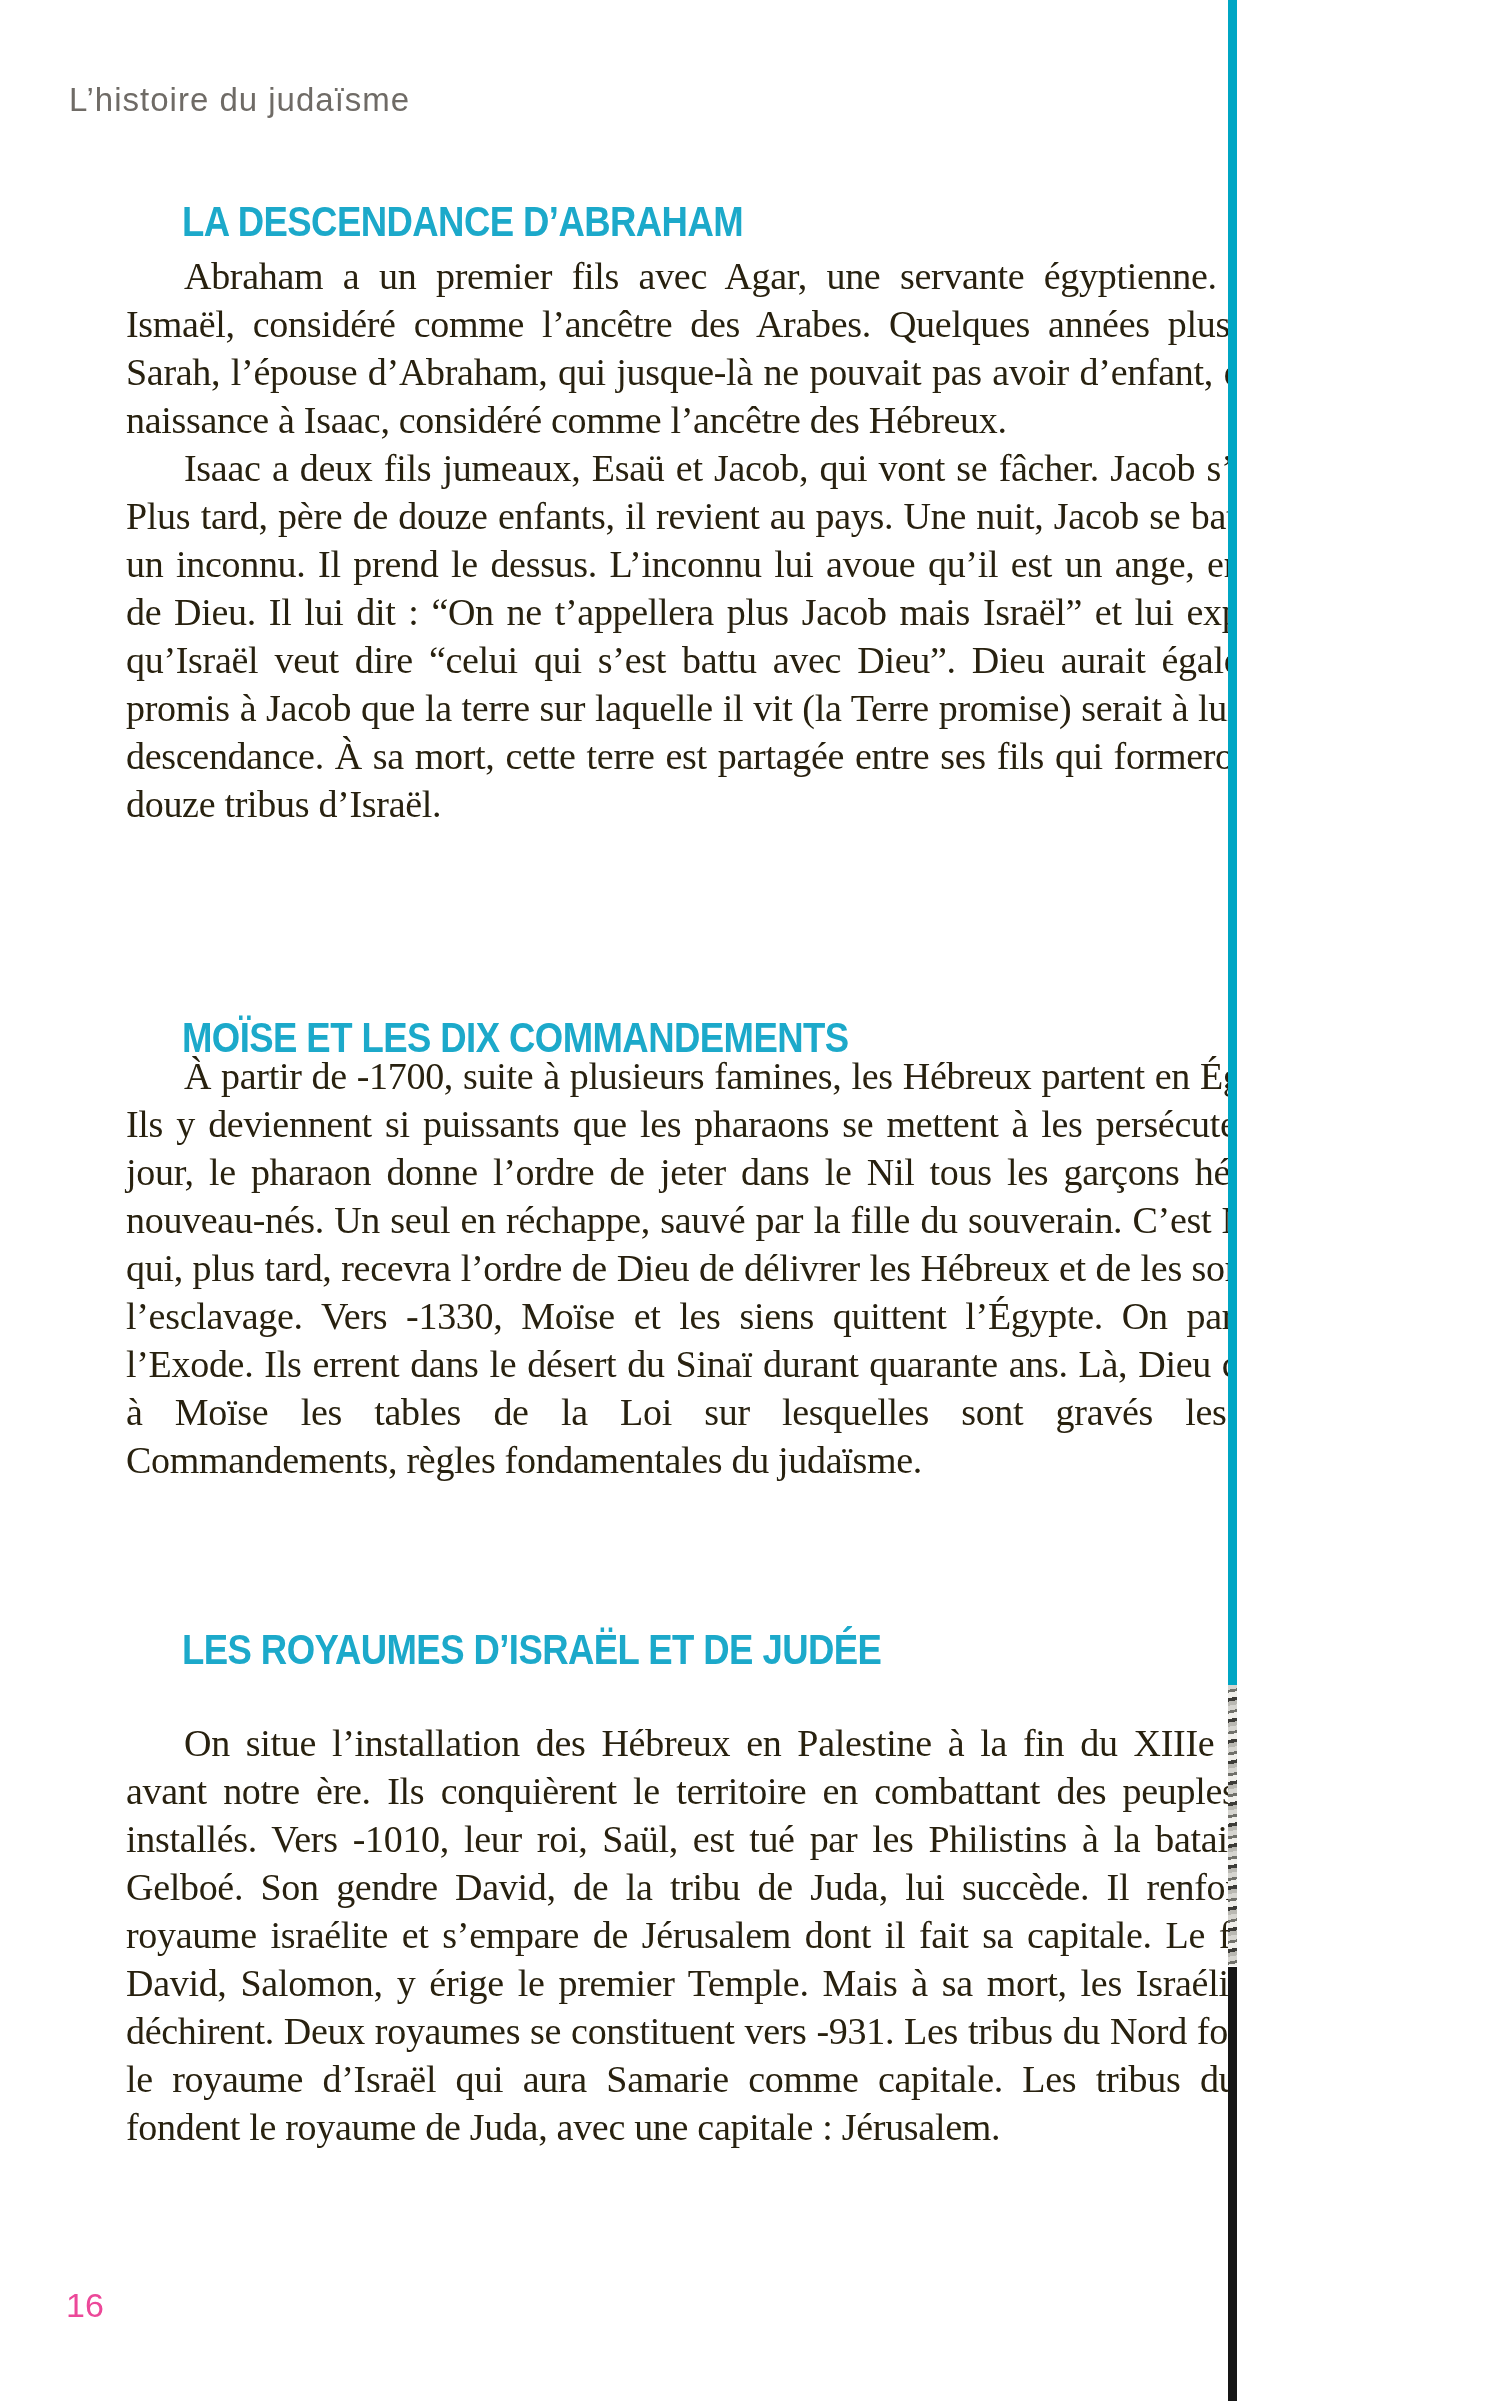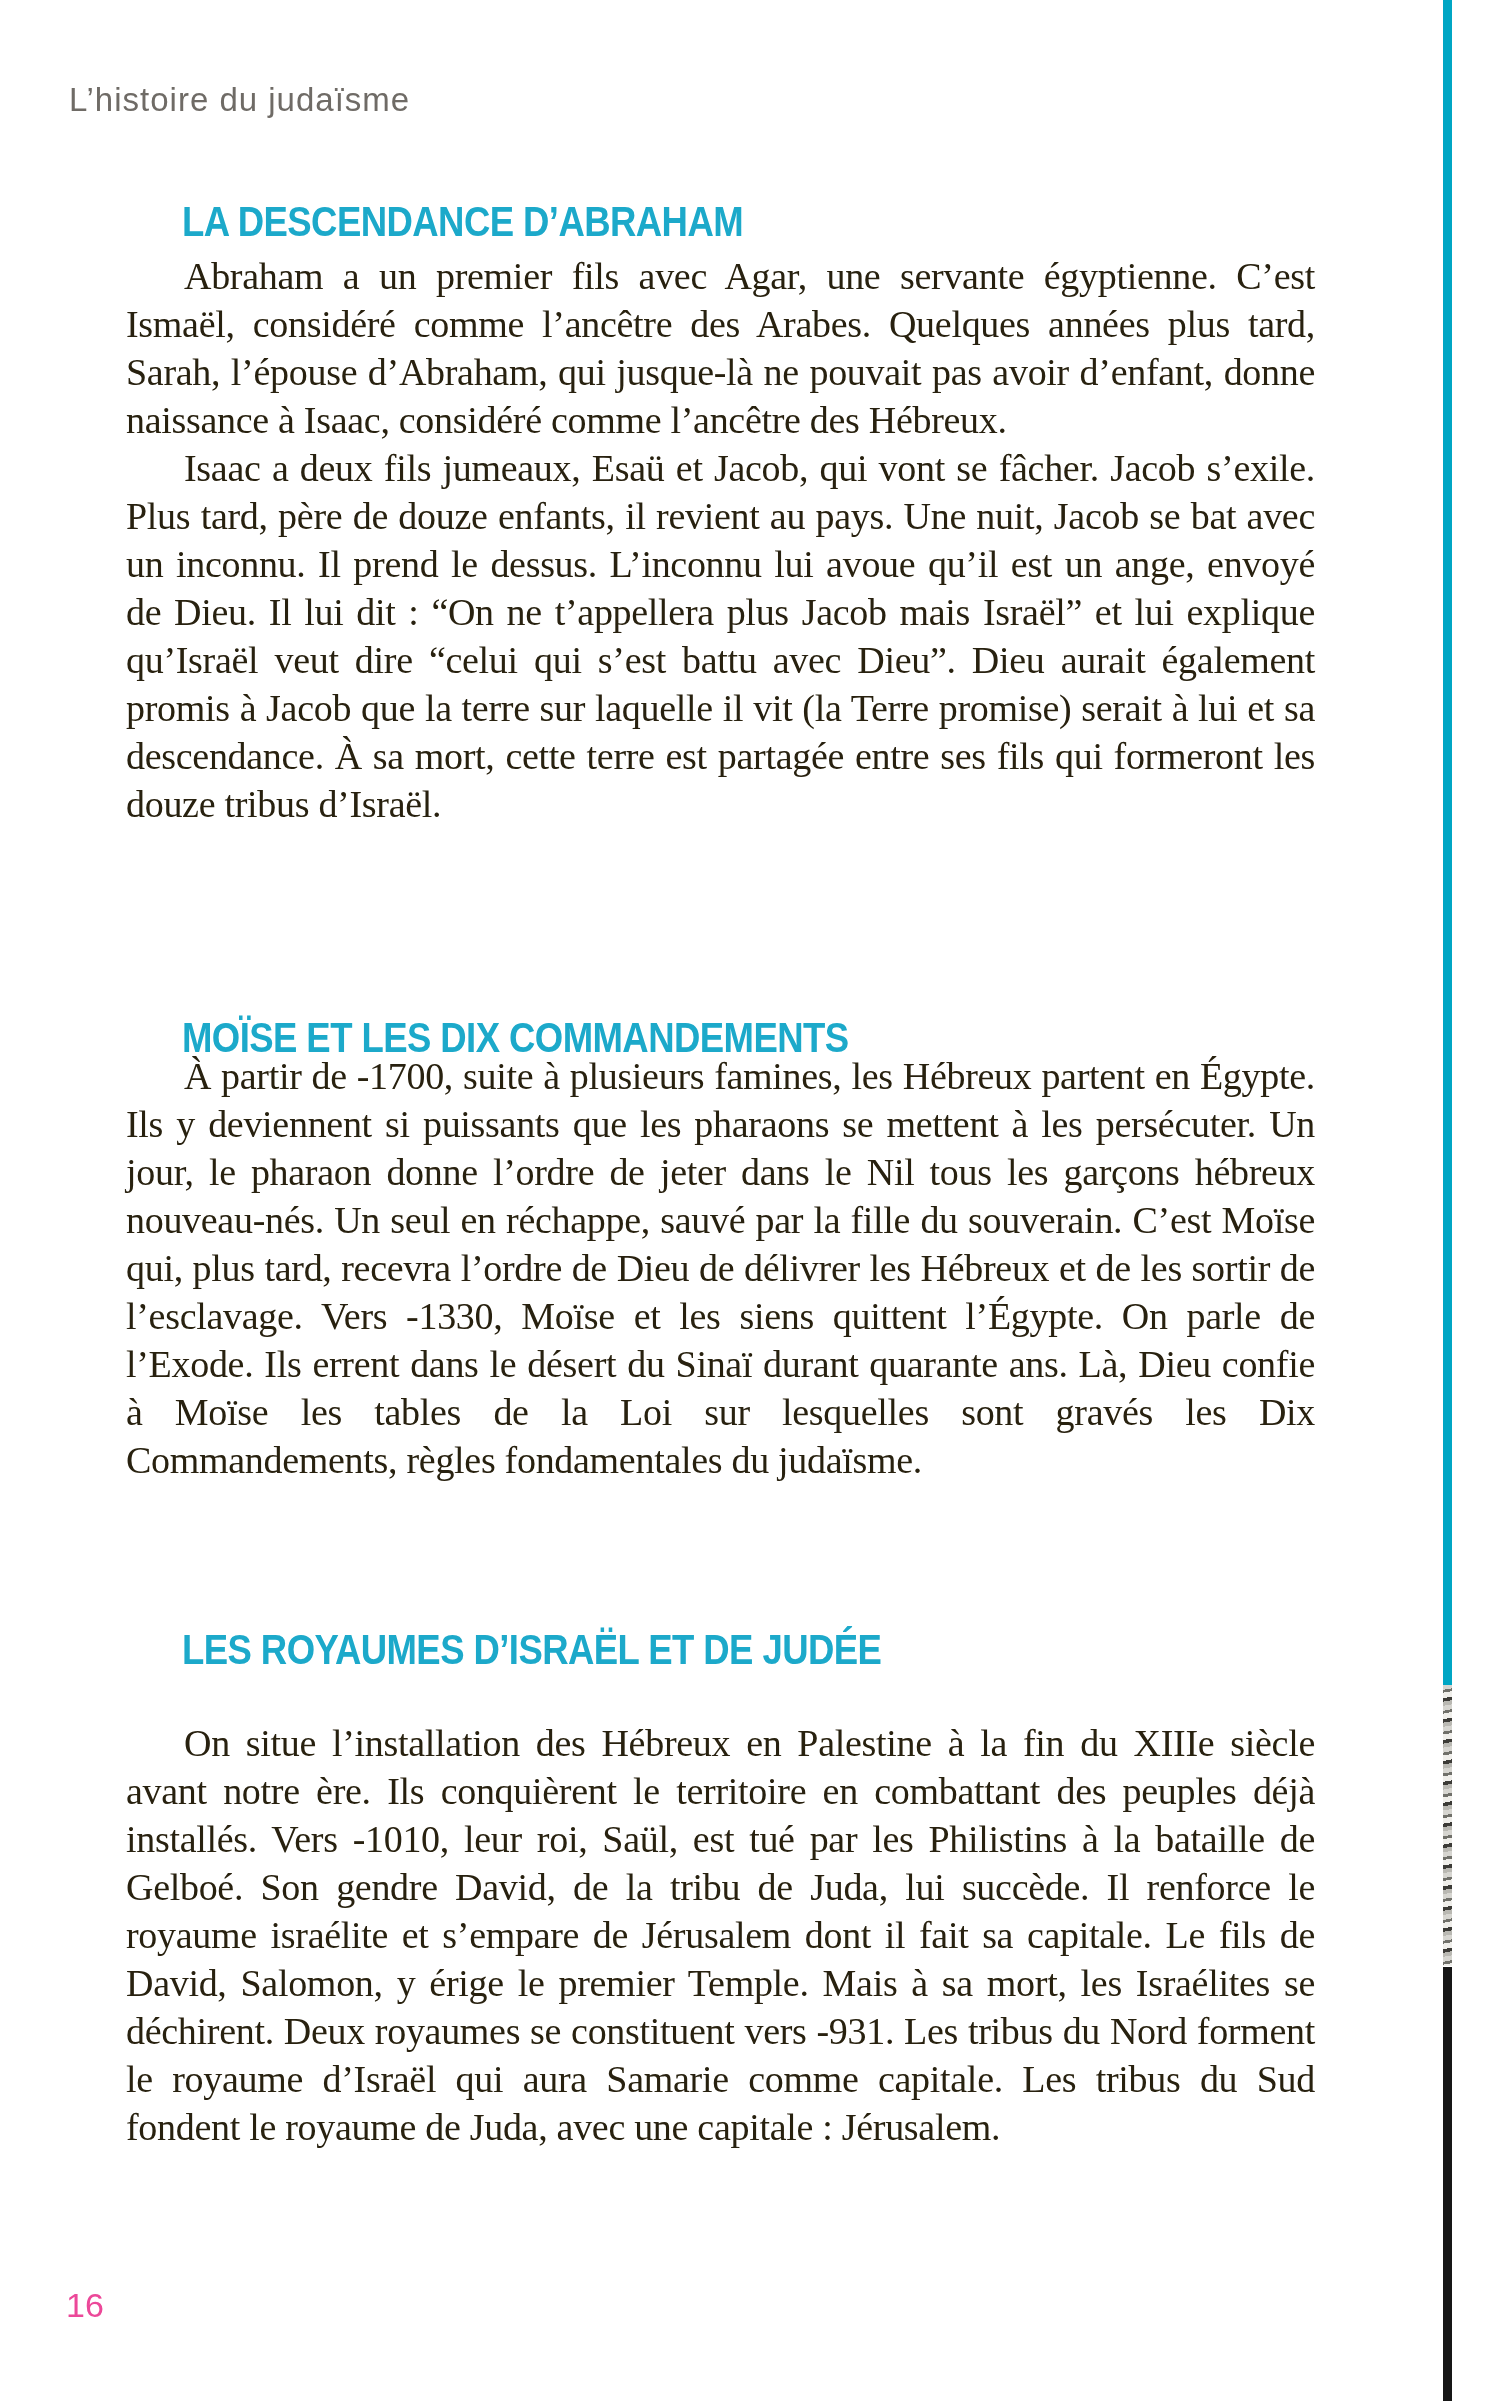--- a/index.html
+++ b/index.html
@@ -1,18 +1,18 @@
 <!DOCTYPE html>
 <html lang="fr" style="font-size:11px"><head>
 <meta charset="utf-8">
 <style>
   html,body{margin:0;padding:0;background:#ffffff;}
   .page{
     position:relative;
-    width:1452px;
+    width:1237px;
     height:2401px;
     background:#ffffff;
     overflow:hidden;
     font-family:"Liberation Serif","DejaVu Serif",serif;
   }
   .running-header{
     position:absolute;
     left:69px;
     top:81px;
     font-family:"Liberation Sans","DejaVu Sans",sans-serif;

